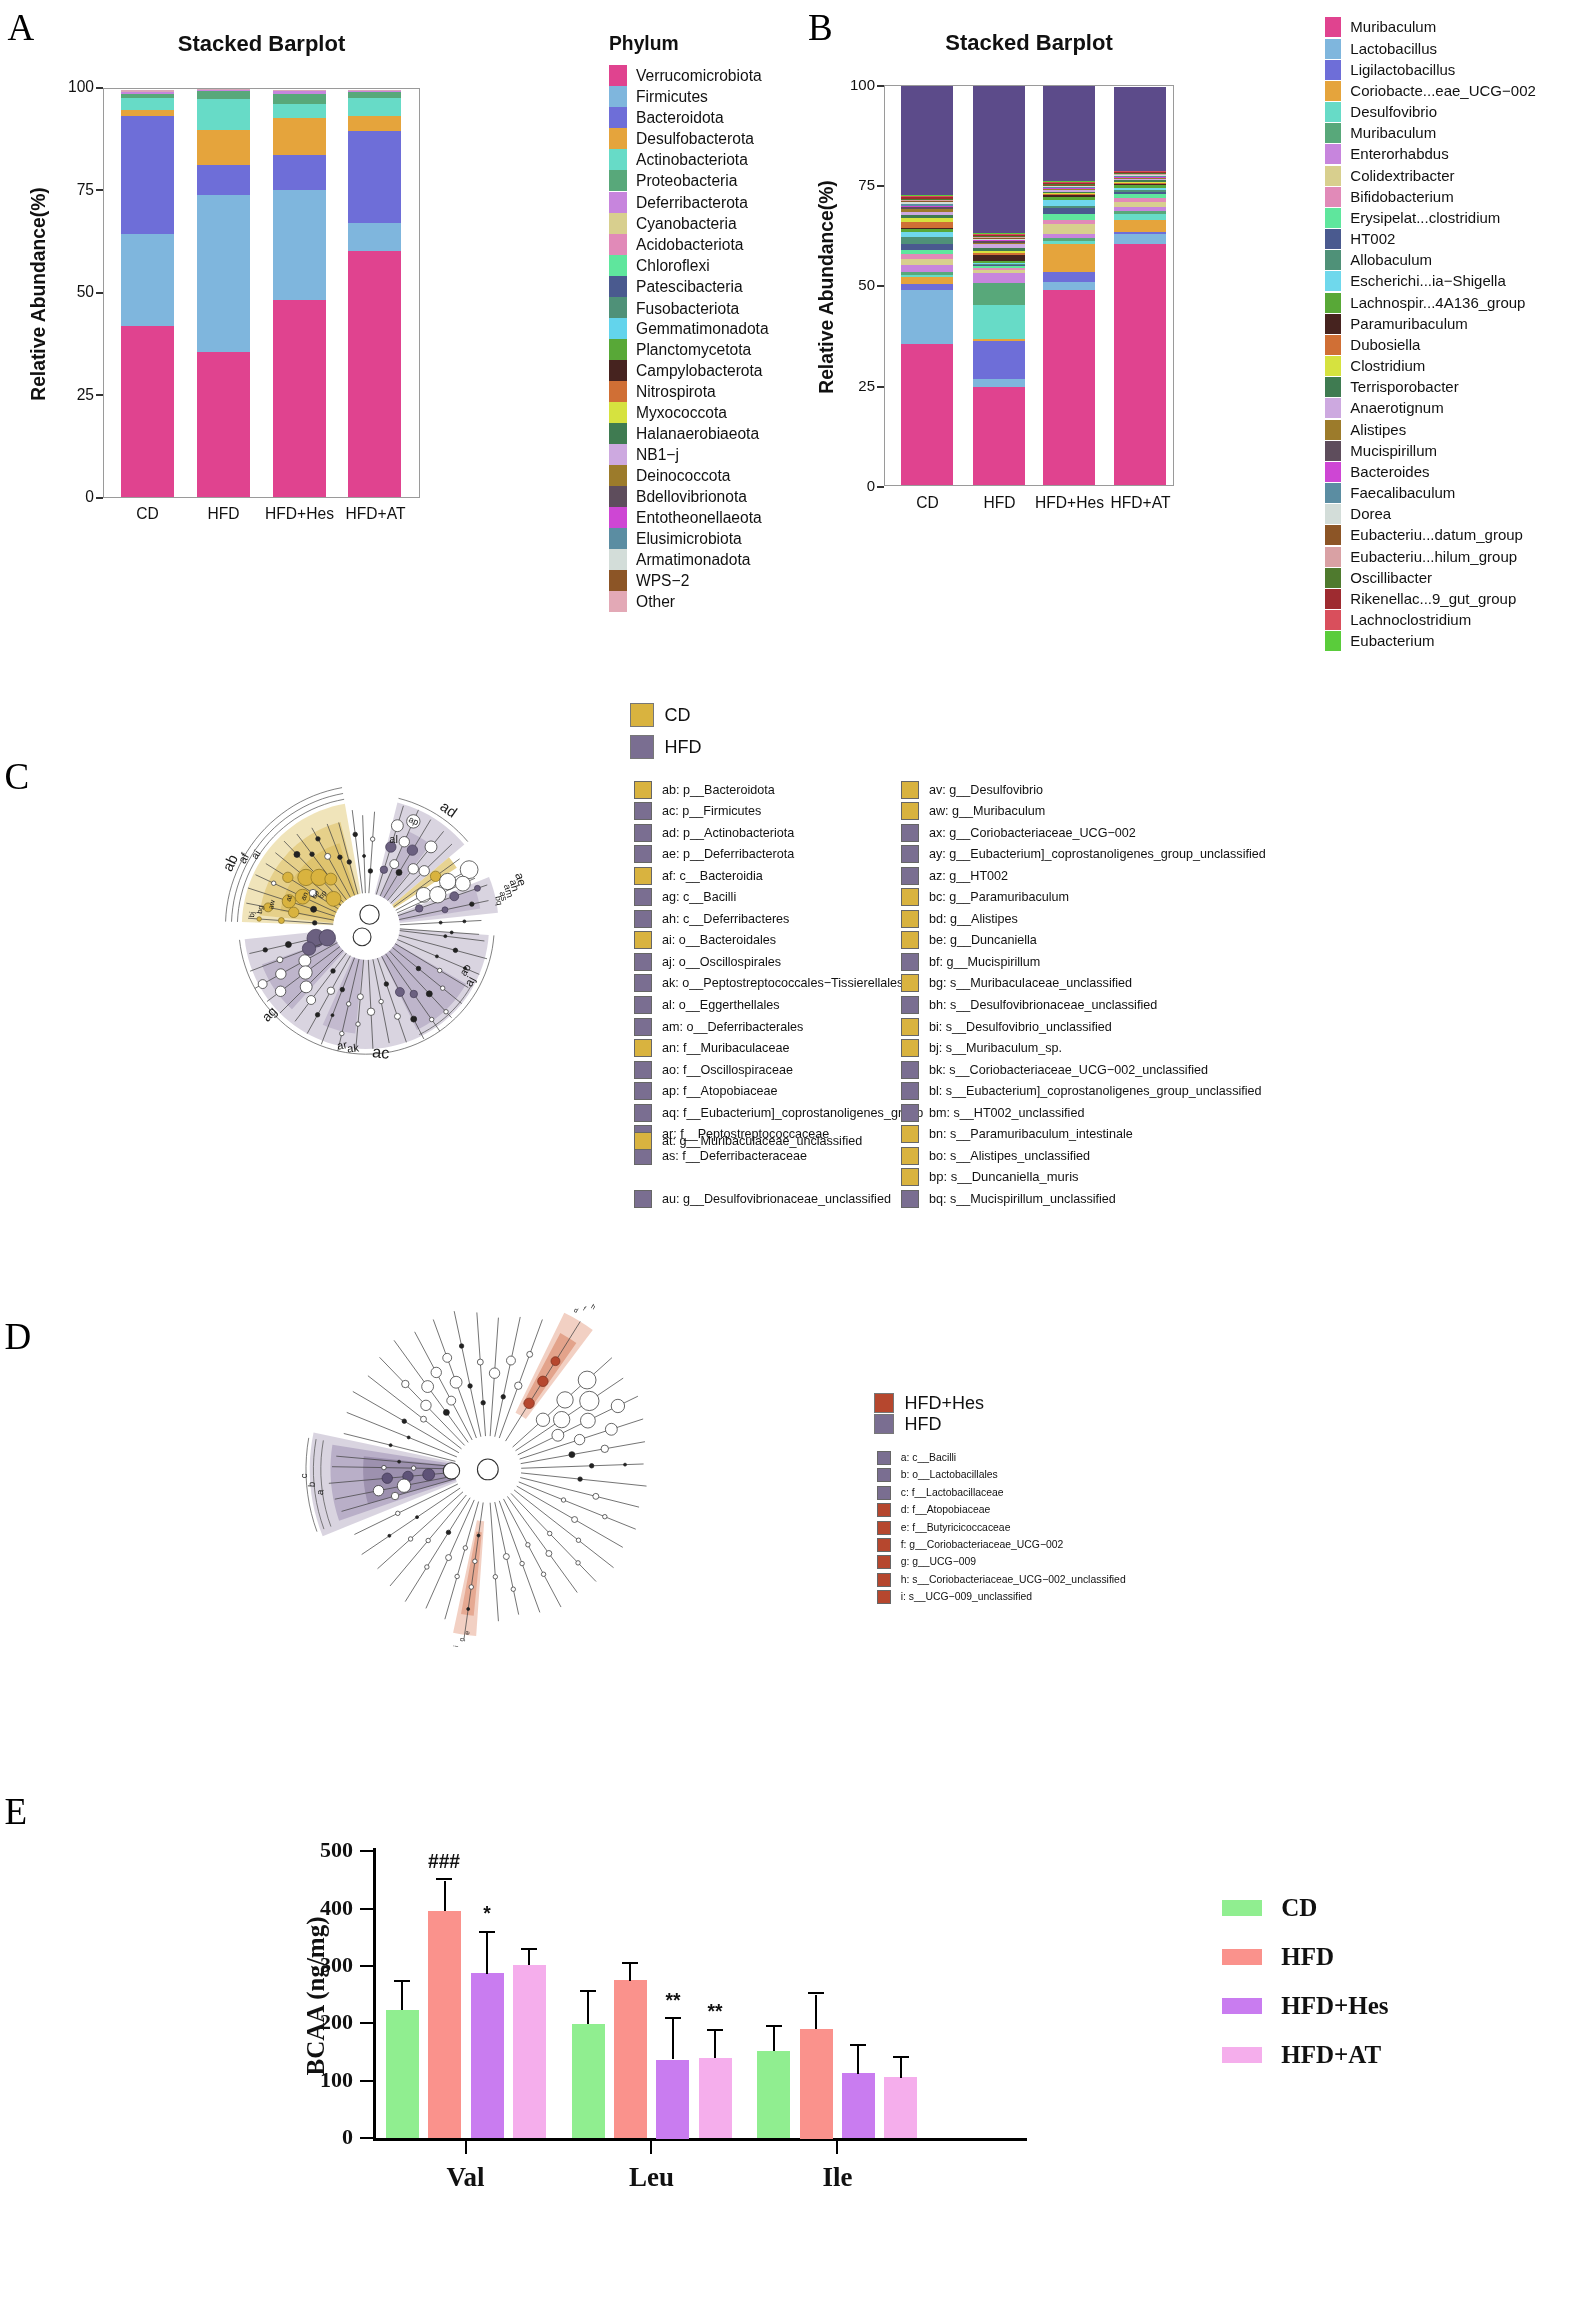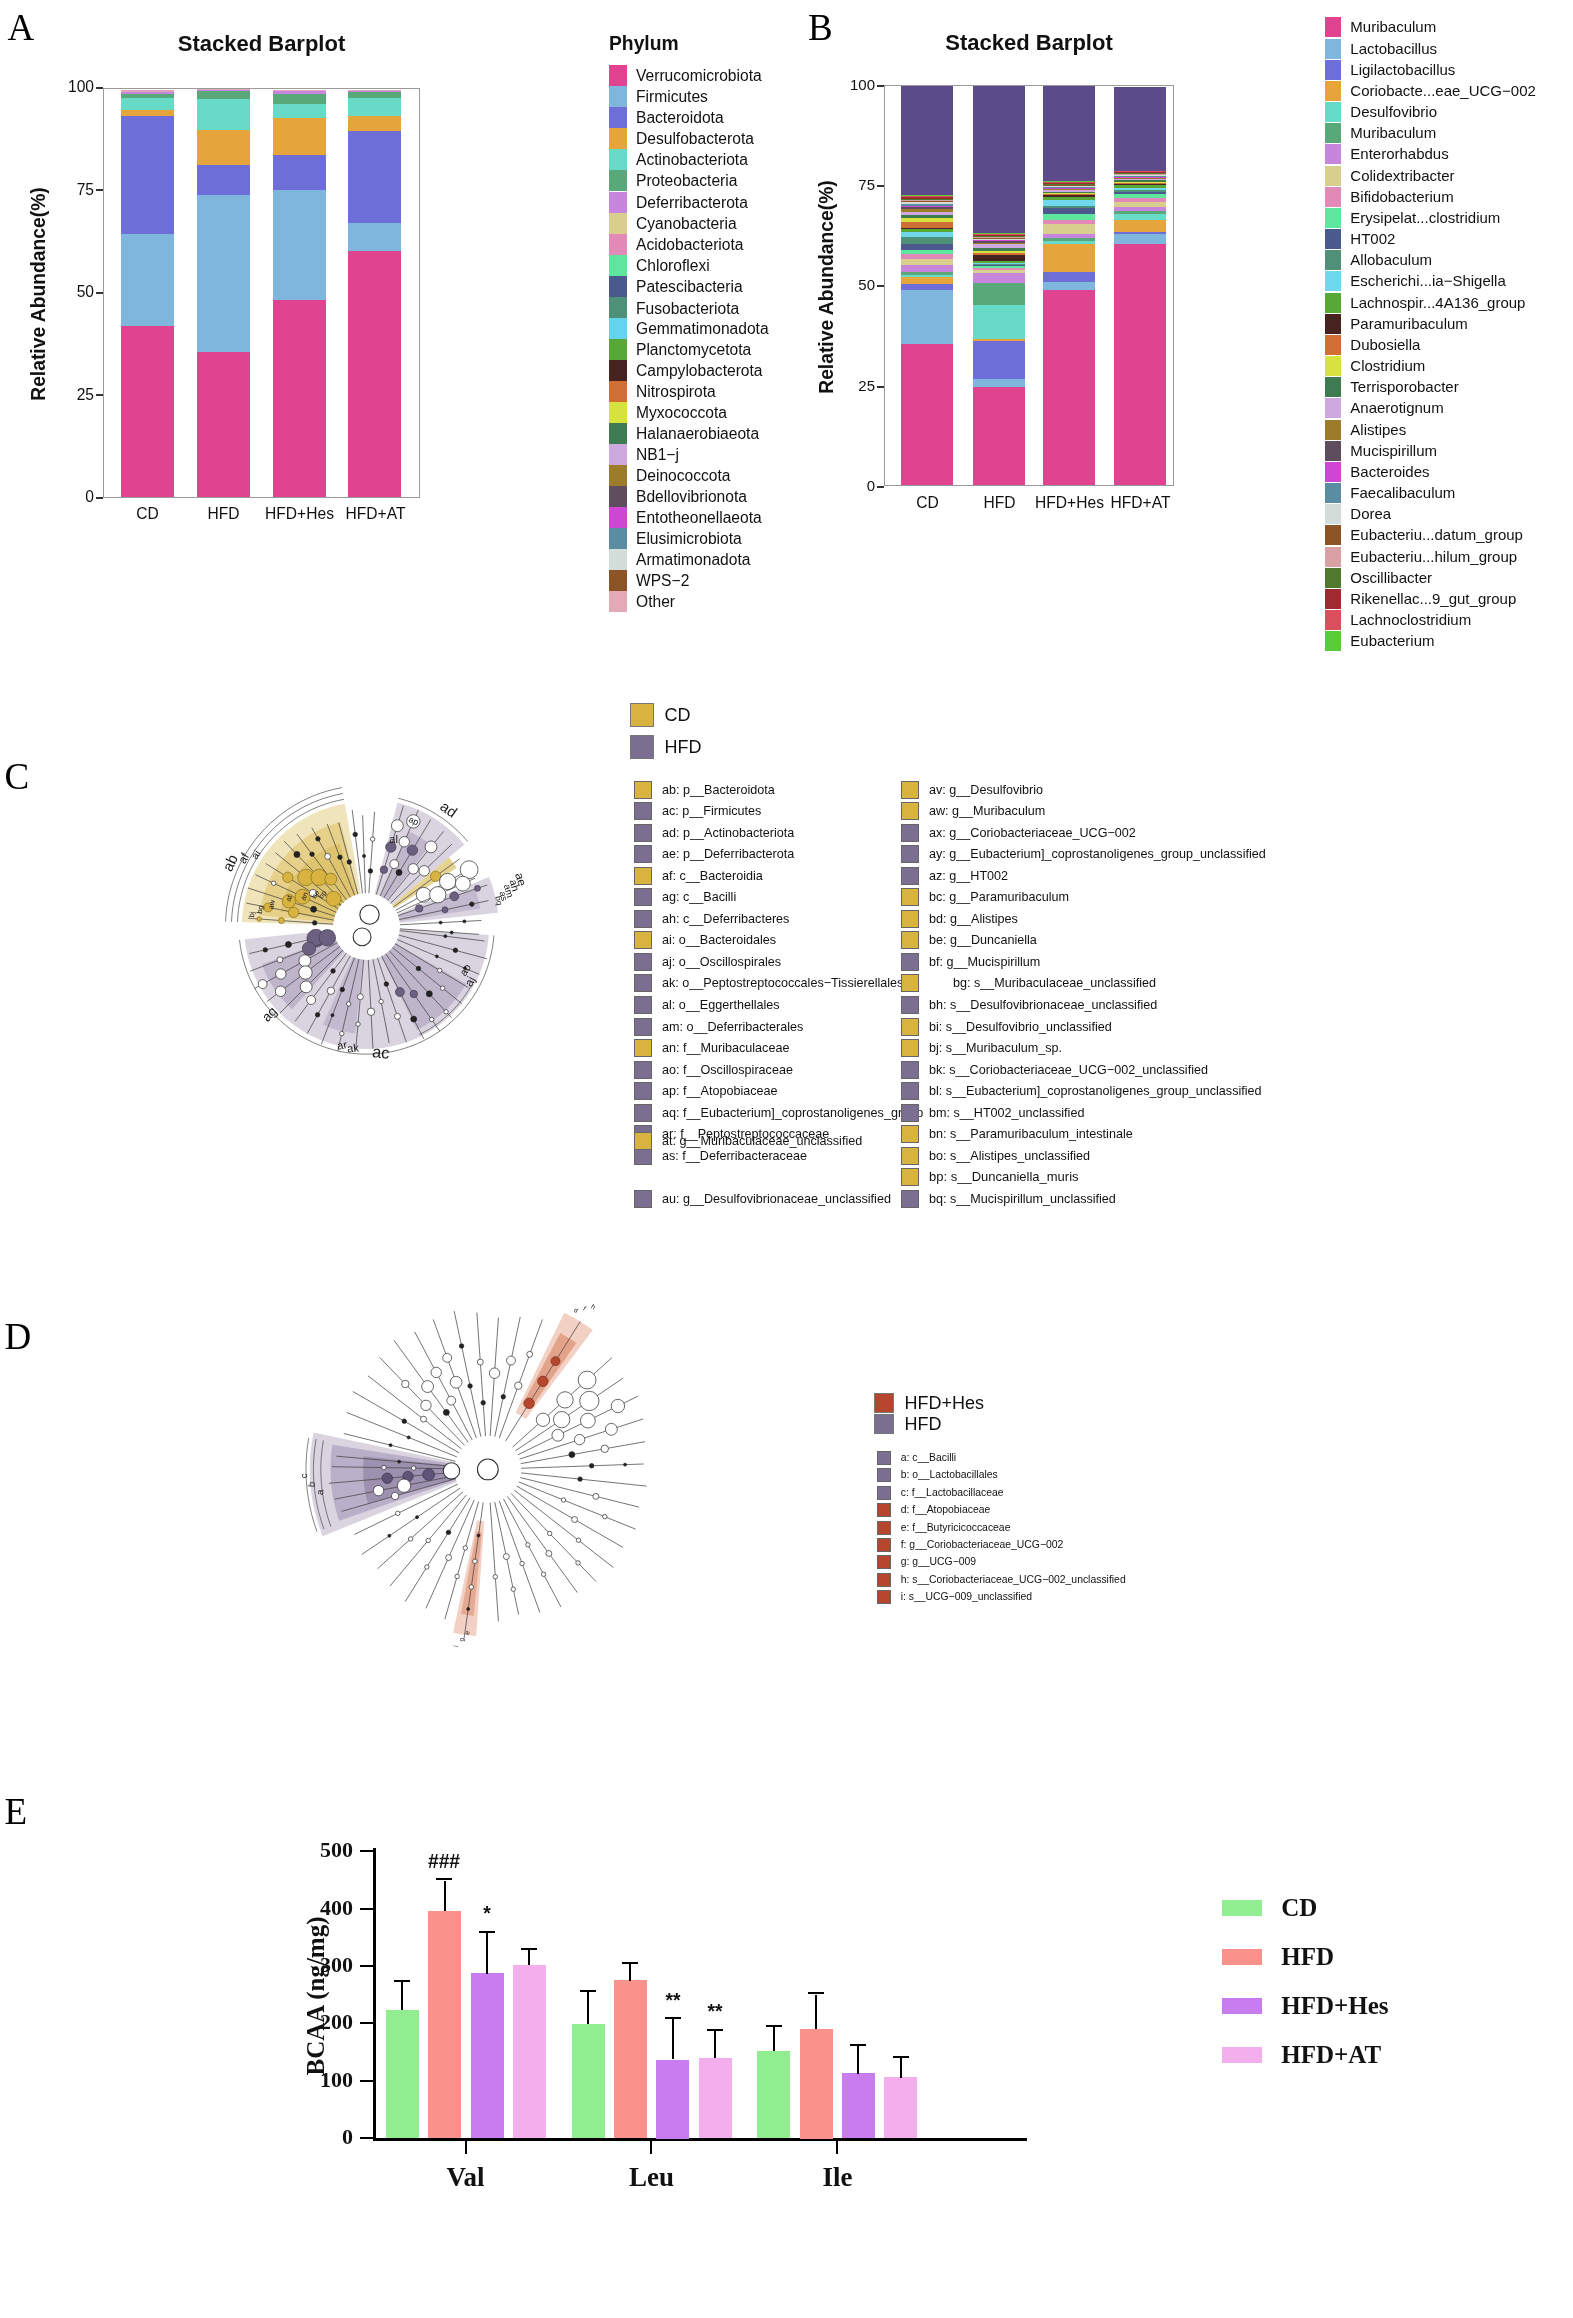--- a/index.html
+++ b/index.html
@@ -788,21 +788,21 @@
         <div style="font-size: 12.6px; white-space: nowrap;">bd: g__Alistipes</div>
       </div>
       <div class="legrow" style="left: 901px; top: 929px; height: 21.5px;">
         <div class="sw" style="width: 16.3px; height: 16.3px; background: rgb(217, 179, 63); border: 0.7px solid rgb(102, 102, 102); margin-right: 9.7px;"></div>
         <div style="font-size: 12.6px; white-space: nowrap;">be: g__Duncaniella</div>
       </div>
       <div class="legrow" style="left: 901px; top: 951px; height: 21.5px;">
         <div class="sw" style="width: 16.3px; height: 16.3px; background: rgb(122, 110, 145); border: 0.7px solid rgb(102, 102, 102); margin-right: 9.7px;"></div>
         <div style="font-size: 12.6px; white-space: nowrap;">bf: g__Mucispirillum</div>
       </div>
-      <div class="legrow" style="left: 901px; top: 972px; height: 21.5px; gap: 24px;">
+      <div class="legrow" style="left: 901px; top: 972px; height: 21.5px;">
         <div class="sw" style="width: 16.3px; height: 16.3px; background: rgb(217, 179, 63); border: 0.7px solid rgb(102, 102, 102); margin-right: 9.7px;"></div>
         <div style="font-size: 12.6px; white-space: nowrap;">bg: s__Muribaculaceae_unclassified</div>
       </div>
       <div class="legrow" style="left: 901px; top: 994px; height: 21.5px;">
         <div class="sw" style="width: 16.3px; height: 16.3px; background: rgb(122, 110, 145); border: 0.7px solid rgb(102, 102, 102); margin-right: 9.7px;"></div>
         <div style="font-size: 12.6px; white-space: nowrap;">bh: s__Desulfovibrionaceae_unclassified</div>
       </div>
       <div class="legrow" style="left: 901px; top: 1016px; height: 21.5px;">
         <div class="sw" style="width: 16.3px; height: 16.3px; background: rgb(217, 179, 63); border: 0.7px solid rgb(102, 102, 102); margin-right: 9.7px;"></div>
         <div style="font-size: 12.6px; white-space: nowrap;">bi: s__Desulfovibrio_unclassified</div>

